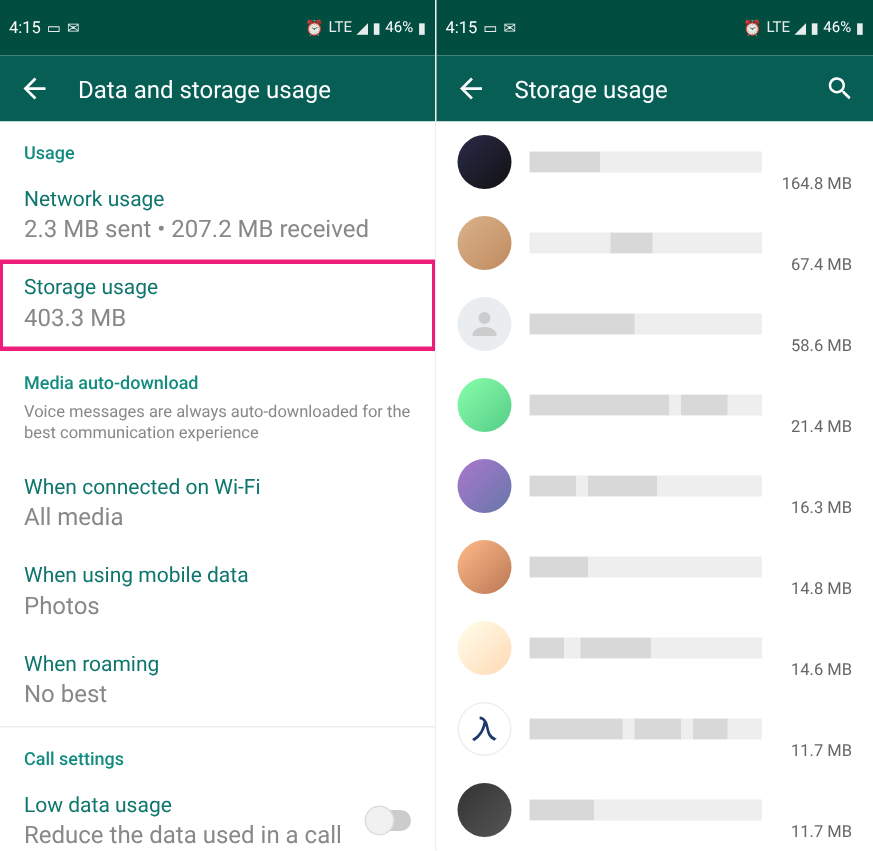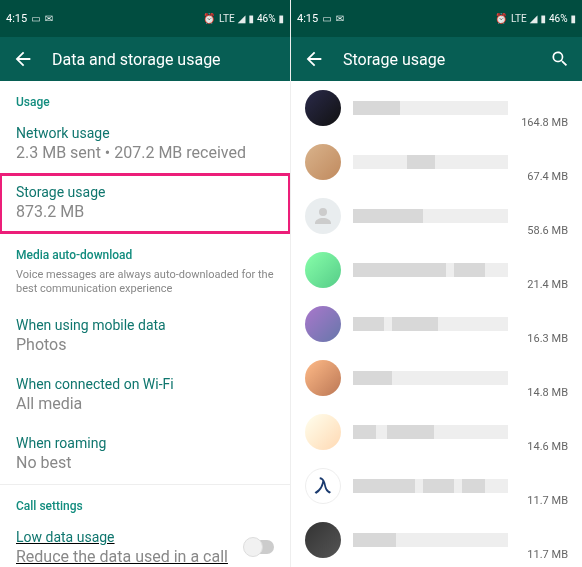--- a/index.html
+++ b/index.html
@@ -13,21 +13,21 @@
   .appbar .title { font-size: 16px; font-weight: 400; flex: 1; }
   .content { flex: 1; overflow-y: hidden; background: #fff; }
   .section-title { color: #128c7e; font-size: 12px; font-weight: 500; padding: 14px 16px 6px; }
   .row { padding: 10px 16px 12px; }
   .row-title { color: #0f766e; font-size: 14px; margin-bottom: 2px; }
   .row-sub { color: #888; font-size: 16px; }
   .divider { height: 1px; background: #eee; margin: 0; }
   .highlight { outline: 3px solid #ec1e79; outline-offset: -2px; }
   .helper { color: #888; font-size: 11px; padding: 0 16px 10px; line-height: 1.3; }
   .toggle-row { display: flex; align-items: center; }
-  .toggle-row .txt { flex: 1; text-decoration: underline; }
+  .toggle-row .txt { flex: 1; }
   .switch { width: 30px; height: 14px; background: #ccc; border-radius: 10px; position: relative; }
   .switch::after { content: ""; position: absolute; left: -1px; top: -3px; width: 18px; height: 18px; background: #f1f1f1; border: 1px solid #ddd; border-radius: 50%; }
   
   .chatrow { display: flex; align-items: center; padding: 6px 14px; gap: 12px; }
   .avatar { width: 36px; height: 36px; border-radius: 50%; background: #ddd center/cover; flex-shrink: 0; display:flex; align-items:center; justify-content:center; font-size:16px; color:#666; }
   .name-blur { flex: 1; height: 14px; background: #eee; position: relative; overflow: hidden; }
   .name-blur .bar { position: absolute; top: 0; height: 100%; background: #d8d8d8; }
   .size { color: #666; font-size: 11px; text-align: right; min-width: 48px; margin-top: 29px; }
   .arrow-icon { width: 22px; height: 22px; }
   .search-icon { width: 20px; height: 20px; }
@@ -70,32 +70,32 @@
     <div class="title">Data and storage usage</div>
   </div>
   <div class="content">
     <div class="section-title">Usage</div>
     <div class="row">
       <div class="row-title">Network usage</div>
       <div class="row-sub">2.3 MB sent • 207.2 MB received</div>
     </div>
     <div class="row highlight">
       <div class="row-title">Storage usage</div>
-      <div class="row-sub">873.2 MB</div>
+      <div class="row-sub">403.3 MB</div>
     </div>
     <div class="divider"></div>
     <div class="section-title">Media auto-download</div>
     <div class="helper">Voice messages are always auto-downloaded for the best communication experience</div>
     <div class="row">
+      <div class="row-title">When connected on Wi-Fi</div>
+      <div class="row-sub">All media</div>
+    </div>
+    <div class="row">
       <div class="row-title">When using mobile data</div>
       <div class="row-sub">Photos</div>
-    </div>
-    <div class="row">
-      <div class="row-title">When connected on Wi-Fi</div>
-      <div class="row-sub">All media</div>
     </div>
     <div class="row">
       <div class="row-title">When roaming</div>
       <div class="row-sub">No best</div>
     </div>
     <div class="divider"></div>
     <div class="section-title">Call settings</div>
     <div class="row toggle-row">
       <div class="txt">
         <div class="row-title">Low data usage</div>

